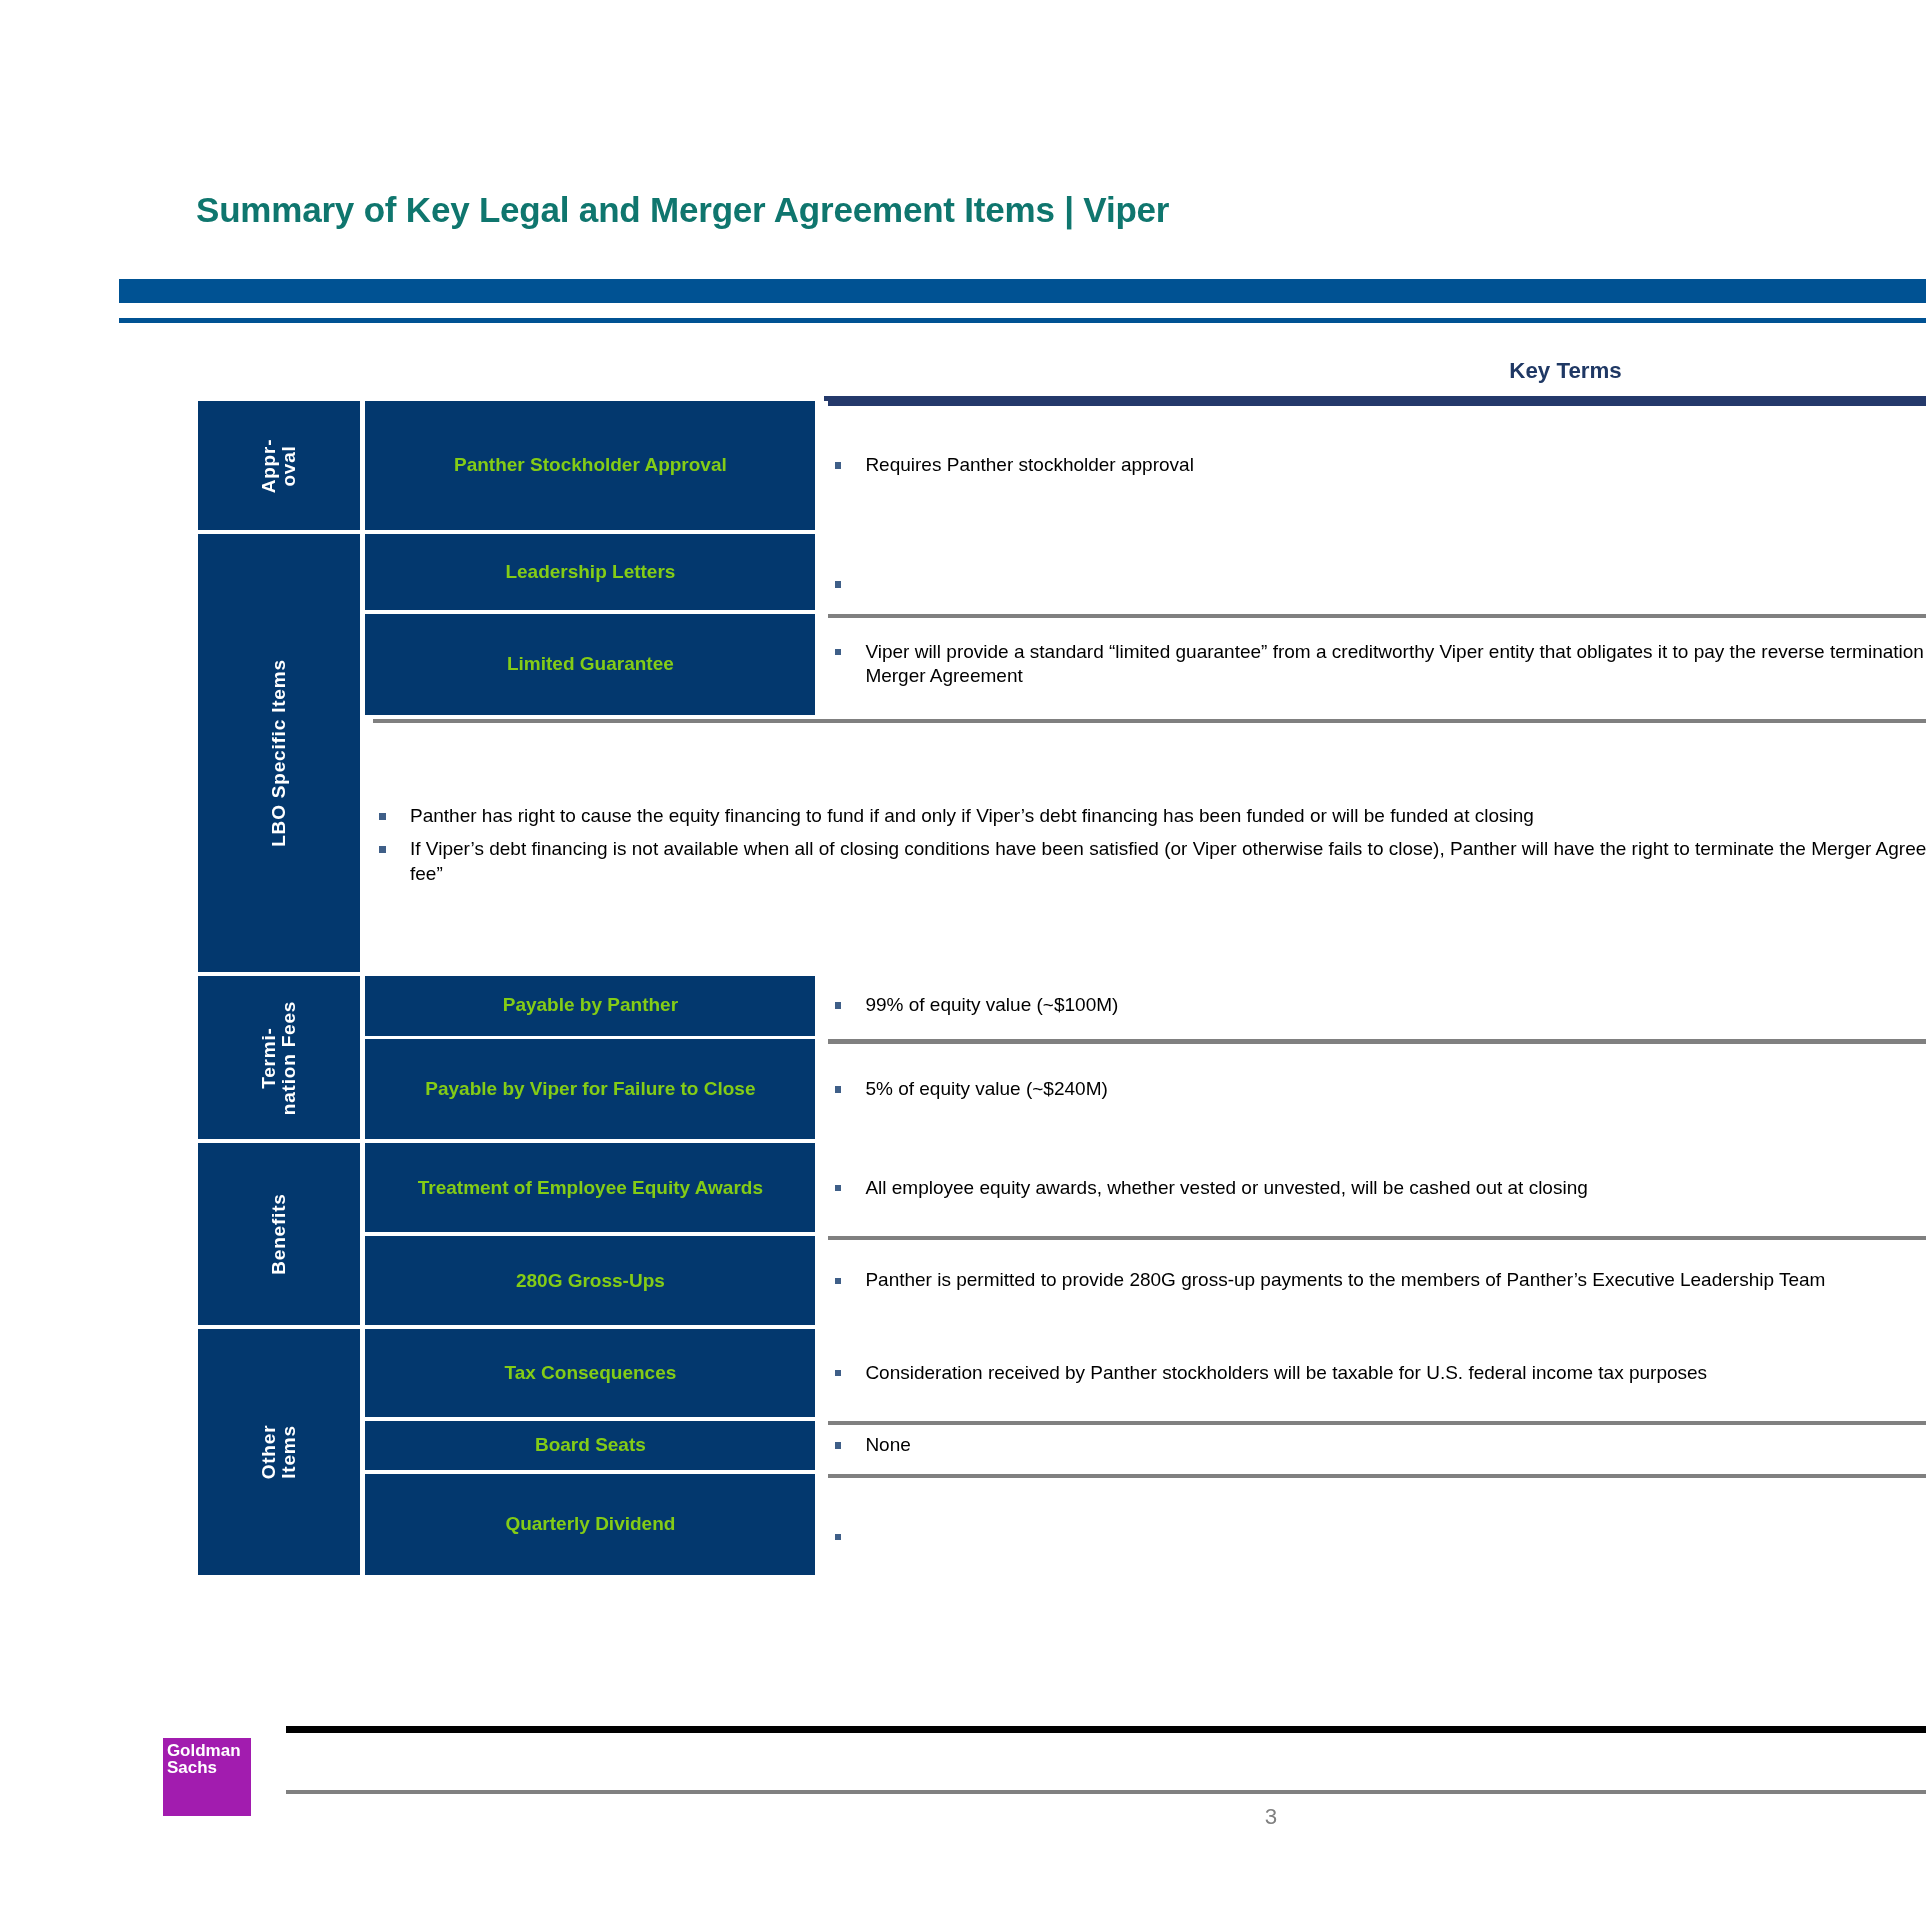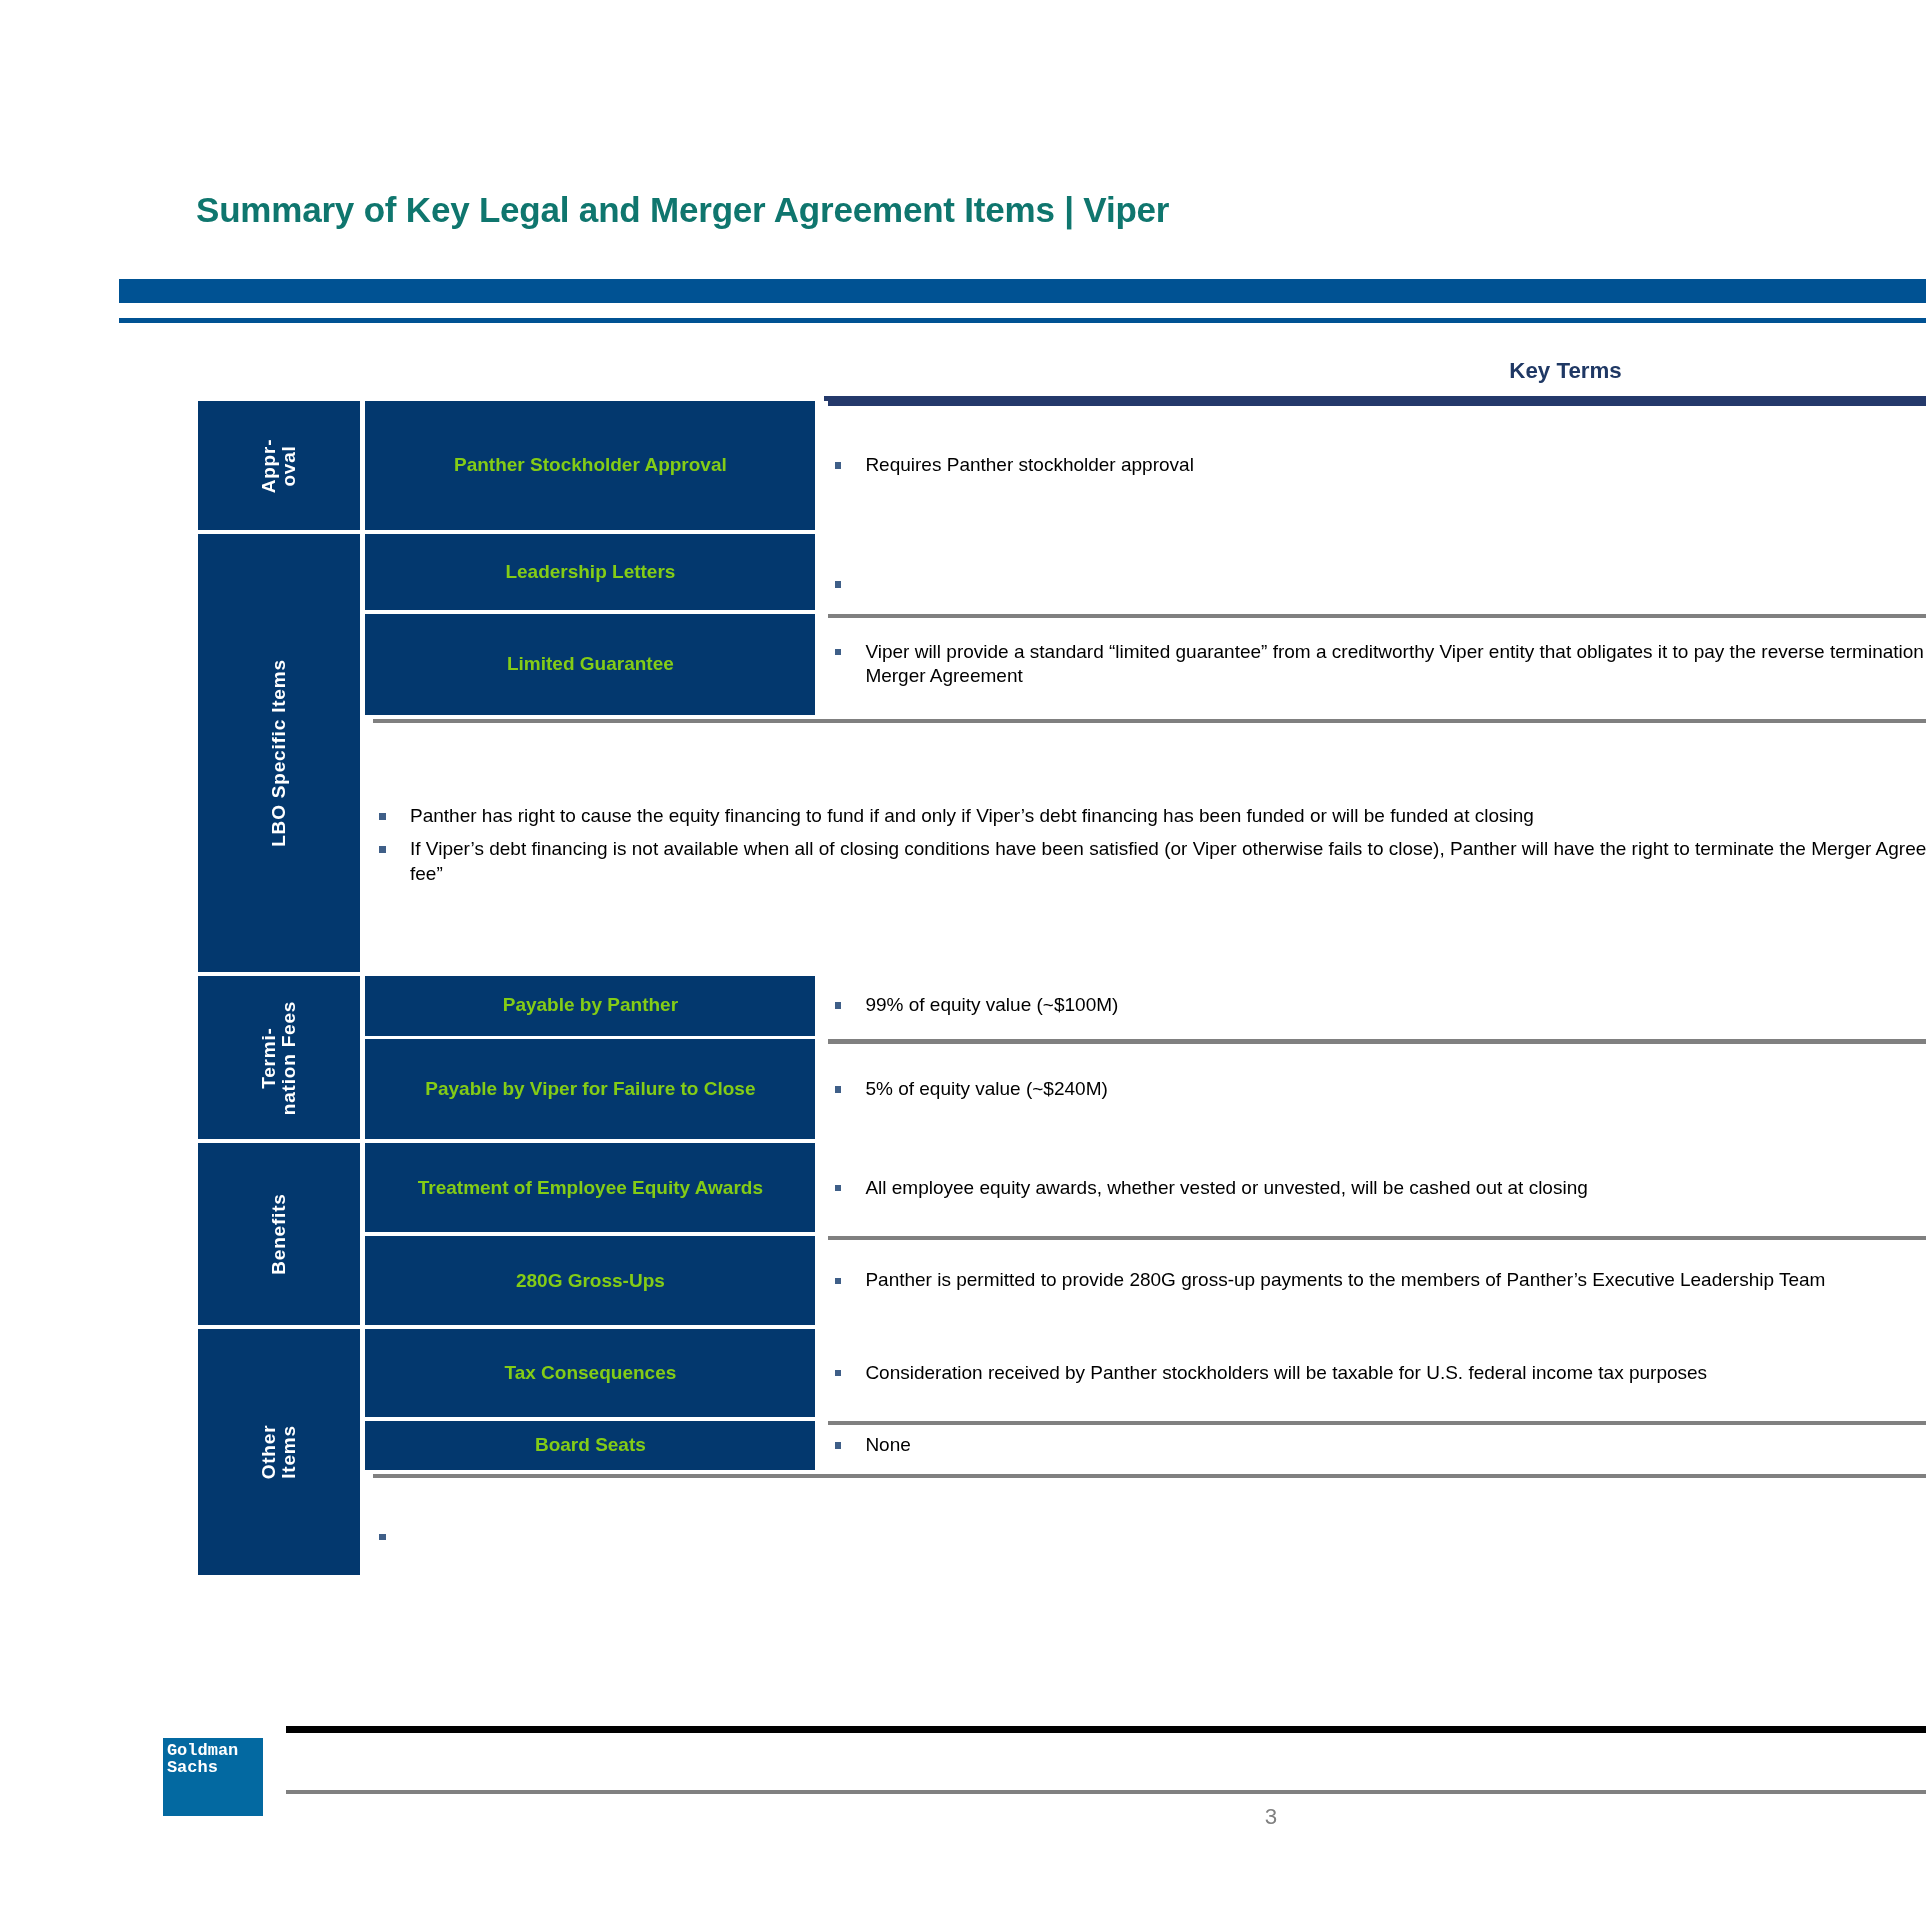--- a/index.html
+++ b/index.html
@@ -216,25 +216,25 @@
     width: 2542px;
     text-align: center;
     font-size: 22.3px;
     color: #808080;
   }
 
   .gs-logo {
     position: absolute;
     left: 163px;
     top: 1738px;
-    width: 100px;
+    width: 88px;
     height: 78px;
-    background: #0369a1;
+    background: #a21caf;
     color: #ffffff;
-    font-family: Liberation Mono, monospace;
+    font-family: Liberation Sans, sans-serif;
     font-weight: bold;
     font-size: 17px;
     line-height: 1.0;
     padding: 3.9px 0 0 3.9px;
     box-sizing: border-box;
   }
   .gs-logo span { display: block; }
 </style>
 </head>
 <body>
@@ -417,20 +417,21 @@
           <ul class="bullet-list">
             <li class="bullet-item">
               <span class="bullet-sq"></span>
               <span>None</span>
             </li>
           </ul>
         </div>
       </div>
 
       <div class="row" style="min-height:101px;">
+        <div class="row-term">Quarterly Dividend</div>
         <div class="row-body">
           <div class="sep-top"></div>
           <ul class="bullet-list">
             <li class="bullet-item">
               <span class="bullet-sq"></span>
             </li>
           </ul>
         </div>
       </div>
 

